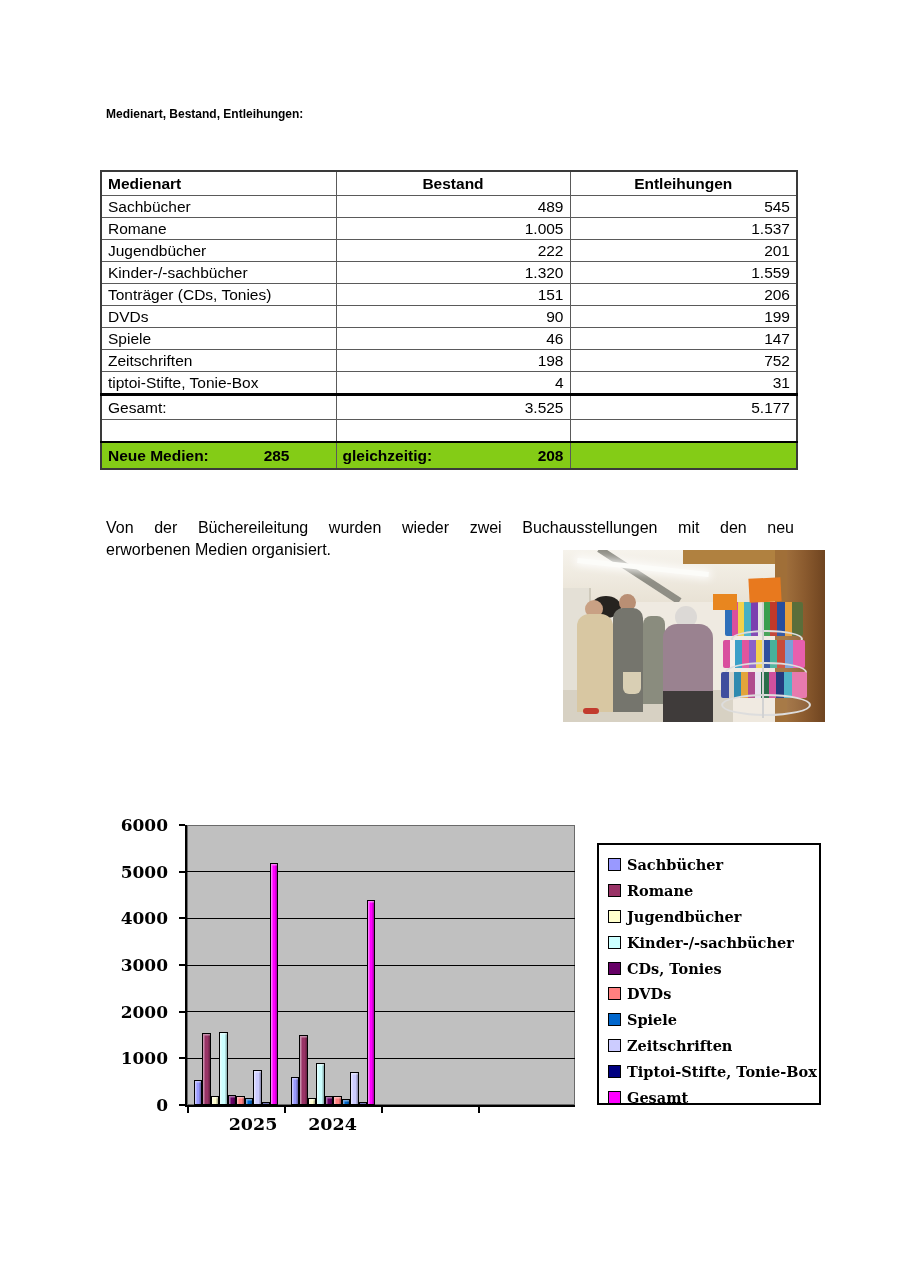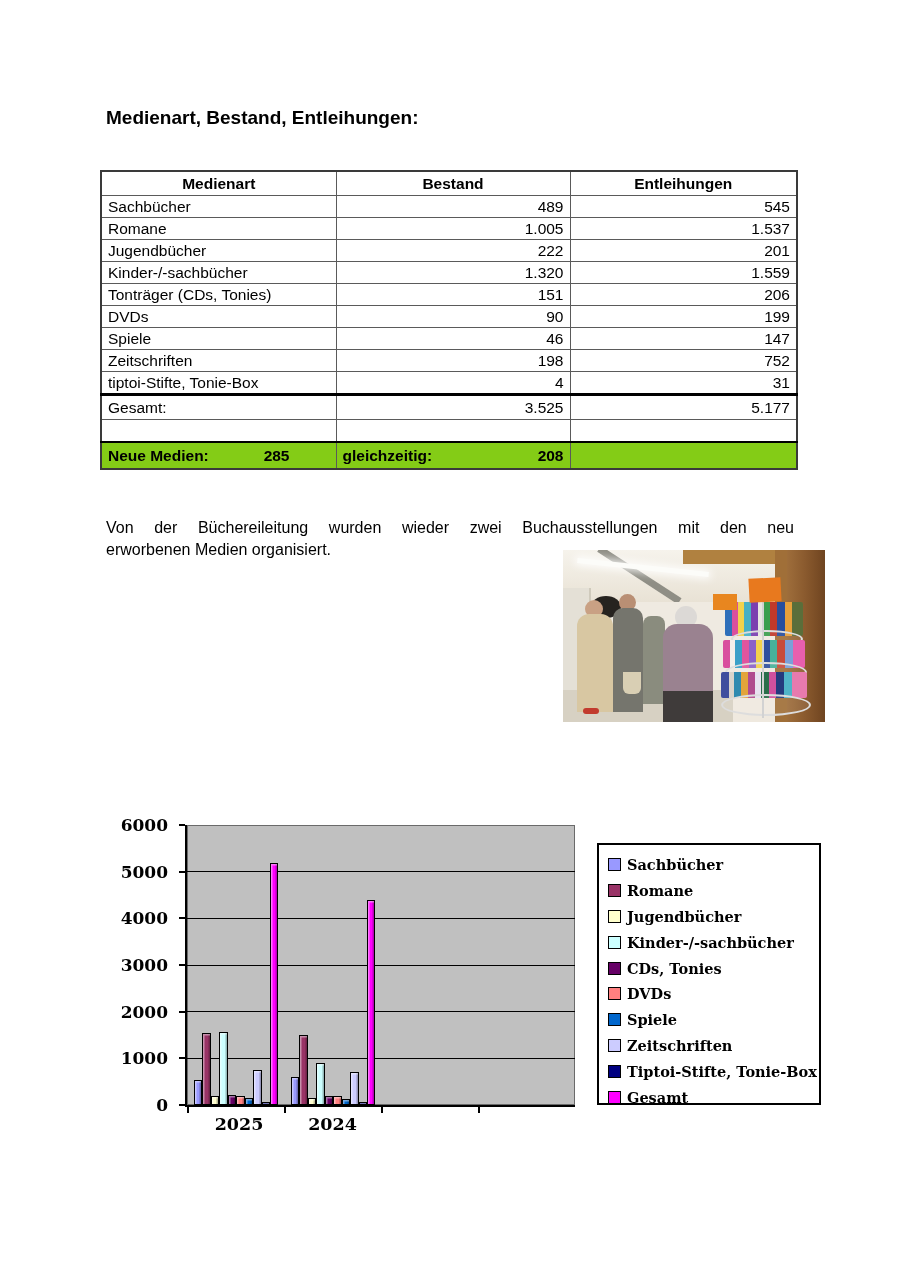--- a/index.html
+++ b/index.html
@@ -1,28 +1,28 @@
 <!DOCTYPE html>
 <html><head>
 <meta charset="utf-8">
 <style>
   html,body{margin:0;padding:0;background:#fff;}
   .page{position:relative;width:900px;height:1273px;background:#fff;overflow:hidden;
         font-family:"Liberation Sans",sans-serif;color:#000;}
 
   
-  .heading{position:absolute;left:106px;top:107px;font-size:19px;font-weight:bold;}
+  .heading{position:absolute;left:106px;top:107px;font-size:12px;font-weight:bold;}
 
   
   table.media{position:absolute;left:100px;top:170px;width:696px;border-collapse:collapse;
               table-layout:fixed;font-size:15.5px;border:2px solid #3a3a3a;}
   table.media th,table.media td{border:1px solid #5a5a5a;padding:0 6px;height:21px;
               line-height:20px;white-space:nowrap;overflow:hidden;}
   table.media th{font-weight:bold;height:23px;}
-  th.h-left{text-align:center;}
+  th.h-left{text-align:left;}
   th.h-center{text-align:center;}
   td.num{text-align:right;}
   tr.gesamt td{border-top:3px solid #000;font-weight:normal;height:23px;margin-left:32px;}
   tr.empty td{height:21px;}
   tr.footer td{background:#84cc16;font-weight:bold;height:25px;border-top:2px solid #000;}
   .split{display:flex;justify-content:space-between;}
   .pad40{padding-right:40px;}
 
   
   .p1{position:absolute;left:106px;top:517px;width:688px;font-size:16px;line-height:22px;}
@@ -290,21 +290,21 @@
       <div class="grid" style="top: 122.833px;"></div>
       <div class="ylab" style="top: 66.6667px;">5000</div>
       <div class="ytick" style="top: 75.6667px;"></div>
       <div class="grid" style="top: 76.1667px;"></div>
       <div class="ylab" style="top: 20px;">6000</div>
       <div class="ytick" style="top: 29px;"></div>
       <div class="xtick" style="left: 187px;"></div>
       <div class="xtick" style="left: 284px;"></div>
       <div class="xtick" style="left: 381px;"></div>
       <div class="xtick" style="left: 478px;"></div>
-      <div class="catlab" style="left: 197px;">2025</div>
+      <div class="catlab" style="left: 211px;">2025</div>
       <div class="bar" title="Sachbücher 2025: 545" style="left: 194px; width: 8.45px; top: 285px; height: 25px; background: rgb(153, 153, 255);"></div>
       <div class="bar" title="Romane 2025: 1537" style="left: 202.45px; width: 8.45px; top: 238px; height: 72px; background: rgb(153, 51, 102);"></div>
       <div class="bar" title="Jugendbücher 2025: 201" style="left: 210.9px; width: 8.45px; top: 301px; height: 9px; background: rgb(255, 255, 204);"></div>
       <div class="bar" title="Kinder-/-sachbücher 2025: 1559" style="left: 219.35px; width: 8.45px; top: 237px; height: 73px; background: rgb(204, 255, 255);"></div>
       <div class="bar" title="CDs, Tonies 2025: 206" style="left: 227.8px; width: 8.45px; top: 300px; height: 10px; background: rgb(102, 0, 102);"></div>
       <div class="bar" title="DVDs 2025: 199" style="left: 236.25px; width: 8.45px; top: 301px; height: 9px; background: rgb(255, 128, 128);"></div>
       <div class="bar" title="Spiele 2025: 147" style="left: 244.7px; width: 8.45px; top: 303px; height: 7px; background: rgb(0, 102, 204);"></div>
       <div class="bar" title="Zeitschriften 2025: 752" style="left: 253.15px; width: 8.45px; top: 275px; height: 35px; background: rgb(204, 204, 255);"></div>
       <div class="bar" title="Tiptoi-Stifte, Tonie-Box 2025: 31" style="left: 261.6px; width: 8.45px; top: 307px; height: 3px; background: rgb(0, 0, 128);"></div>
       <div class="bar" title="Gesamt 2025: 5177" style="left: 270.05px; width: 8.45px; top: 68px; height: 242px; background: rgb(255, 0, 255);"></div>

